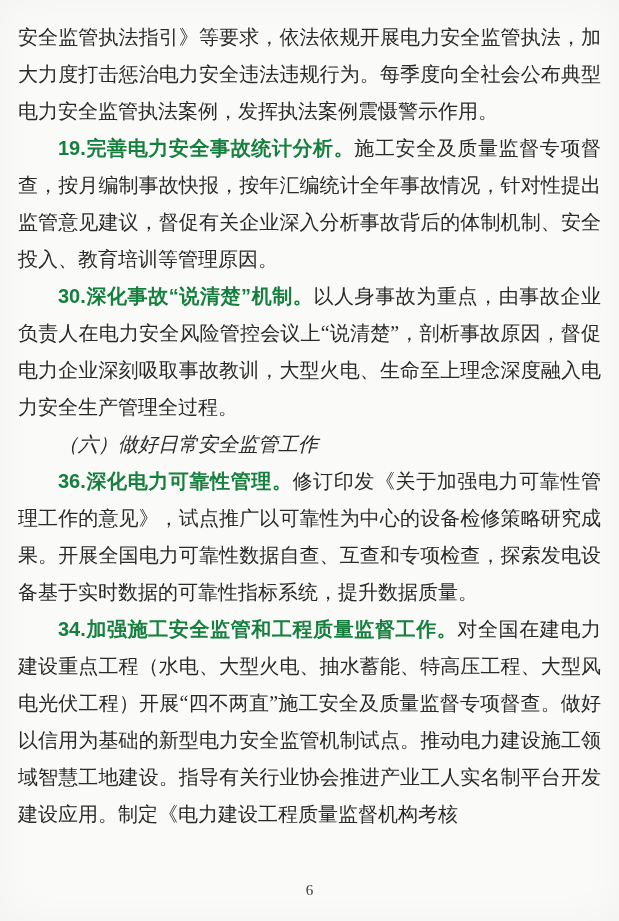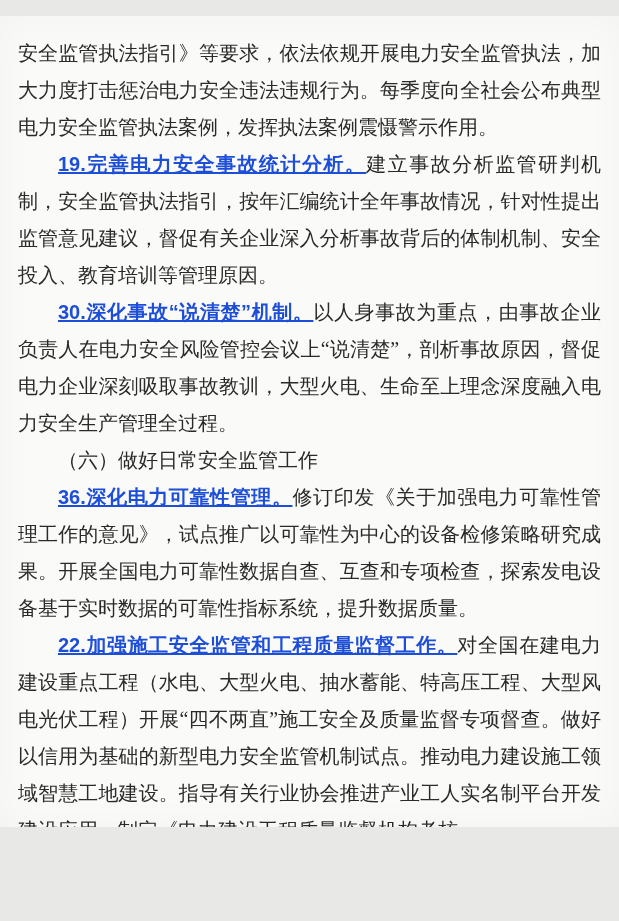--- a/index.html
+++ b/index.html
@@ -3,22 +3,22 @@
 <meta charset="utf-8">
 <style>
   html, body {
     margin: 0;
     padding: 0;
     background: #e8e8e6;
   }
   .page {
     position: relative;
     width: 619px;
-    height: 811px;
-    margin: 16px auto;
+    height: 921px;
+    margin: 0 auto;
     background: #fafaf8;
     overflow: hidden;
     box-shadow: inset 0 0 40px rgba(0,0,0,0.03);
   }
   .content {
     position: absolute;
     left: 18px;
     top: 19px;
     width: 583px;
     font-family: "Liberation Serif", "DejaVu Serif", serif;
@@ -31,51 +31,51 @@
     margin: 0;
     padding: 0;
     text-indent: 2em;
   }
   .content p.no-indent {
     text-indent: 0;
   }
   .item-label {
     font-family: "Liberation Sans", "DejaVu Sans", sans-serif;
     font-weight: 700;
-    color: #1d4ed8;
-    text-decoration: underline;
+    color: #15803d;
   }
   .section-heading {
     font-weight: 400;
+    font-style: italic;
   }
   .page-number {
     position: absolute;
     left: 0;
     top: 882px;
     width: 100%;
     text-align: center;
     font-family: "Liberation Serif", "DejaVu Serif", serif;
     font-size: 15px;
     color: #3a3a38;
   }
 </style>
 </head>
 <body>
 
 <div class="page">
   <div class="content">
 
     <p class="no-indent">安全监管执法指引》等要求，依法依规开展电力安全监管执法，加大力度打击惩治电力安全违法违规行为。每季度向全社会公布典型电力安全监管执法案例，发挥执法案例震慑警示作用。</p>
 
-    <p><b class="item-label">19.完善电力安全事故统计分析。</b><span>建立事故分析监管研判机制，安全监管执法指引，按年汇编统计全年事故情况，针对性提出监管意见建议，督促有关企业深入分析事故背后的体制机制、安全投入、教育培训等管理原因。</span></p>
+    <p><b class="item-label">19.完善电力安全事故统计分析。</b><span>施工安全及质量监督专项督查，按月编制事故快报，按年汇编统计全年事故情况，针对性提出监管意见建议，督促有关企业深入分析事故背后的体制机制、安全投入、教育培训等管理原因。</span></p>
 
     <p><b class="item-label">30.深化事故“说清楚”机制。</b><span>以人身事故为重点，由事故企业负责人在电力安全风险管控会议上“说清楚”，剖析事故原因，督促电力企业深刻吸取事故教训，大型火电、生命至上理念深度融入电力安全生产管理全过程。</span></p>
 
     <p class="section-heading">（六）做好日常安全监管工作</p>
 
     <p><b class="item-label">36.深化电力可靠性管理。</b><span>修订印发《关于加强电力可靠性管理工作的意见》，试点推广以可靠性为中心的设备检修策略研究成果。开展全国电力可靠性数据自查、互查和专项检查，探索发电设备基于实时数据的可靠性指标系统，提升数据质量。</span></p>
 
-    <p><b class="item-label">22.加强施工安全监管和工程质量监督工作。</b><span>对全国在建电力建设重点工程（水电、大型火电、抽水蓄能、特高压工程、大型风电光伏工程）开展“四不两直”施工安全及质量监督专项督查。做好以信用为基础的新型电力安全监管机制试点。推动电力建设施工领域智慧工地建设。指导有关行业协会推进产业工人实名制平台开发建设应用。制定《电力建设工程质量监督机构考核</span></p>
+    <p><b class="item-label">34.加强施工安全监管和工程质量监督工作。</b><span>对全国在建电力建设重点工程（水电、大型火电、抽水蓄能、特高压工程、大型风电光伏工程）开展“四不两直”施工安全及质量监督专项督查。做好以信用为基础的新型电力安全监管机制试点。推动电力建设施工领域智慧工地建设。指导有关行业协会推进产业工人实名制平台开发建设应用。制定《电力建设工程质量监督机构考核</span></p>
 
   </div>
 
   <div class="page-number">6</div>
 </div>
 
 </body></html>

